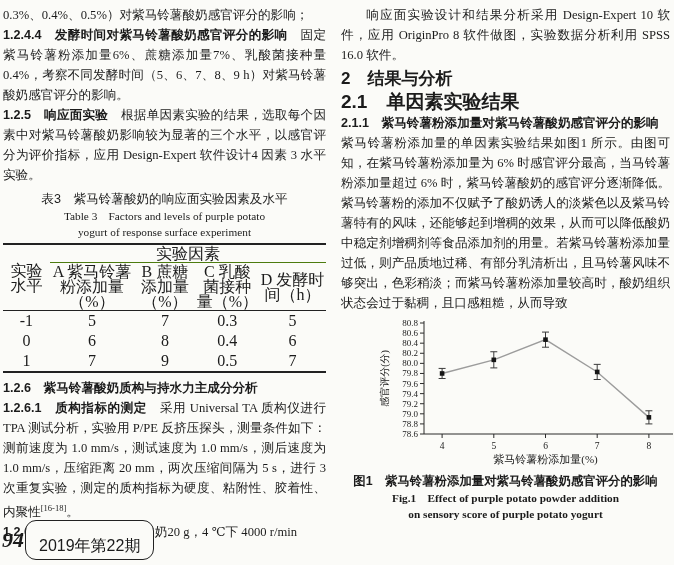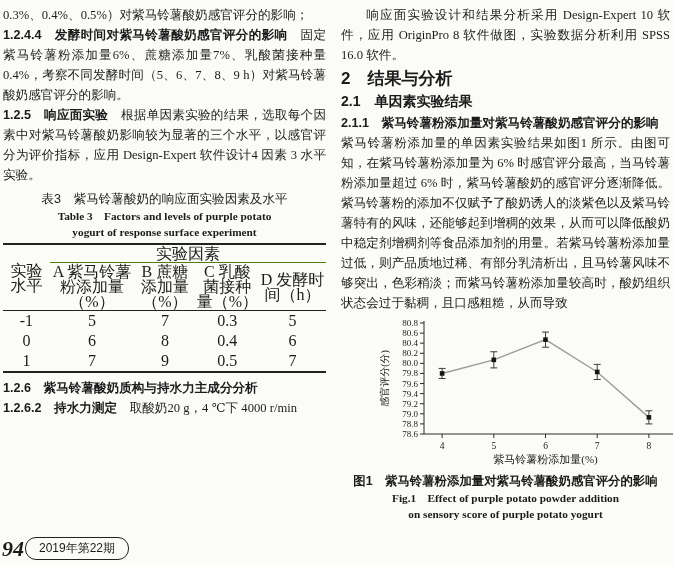--- a/index.html
+++ b/index.html
@@ -11,45 +11,45 @@
   .page{display:flex;gap:15px;padding:5px 4px 0 3px;box-sizing:border-box;}
   .col{width:323px;}
   .col.right{width:329px;}
   p.body{margin:0;font-size:12.6px;line-height:20px;text-align:justify;}
   p.indent{text-indent:2em;}
   .lead{font-family:"Liberation Sans","DejaVu Sans",sans-serif;font-weight:700;}
   sup{font-size:8.5px;}
   
   .tcap-zh{margin:5px 0 0;text-align:center;font-size:12.6px;font-weight:400;
     font-family:"Liberation Sans","DejaVu Sans",sans-serif;line-height:18px;}
-  .tcap-en{margin:0;text-align:center;font-size:11.3px;font-weight:700;line-height:16px;}
+  .tcap-en{margin:0;text-align:center;font-size:11.3px;font-weight:400;line-height:16px;}
   table.factors{width:100%;border-collapse:collapse;margin:3px 0 5px;
     font-size:16px;text-align:center;
     border-top:2px solid #222;border-bottom:2px solid #222;}
   table.factors th{font-weight:400;padding:1px 1px;line-height:15px;vertical-align:middle;}
   table.factors td{padding:2px 0;line-height:16px;}
   th.group{border-bottom:1px solid #4d7c0f;}
   tr.colhdrs th{border-bottom:1px solid #222;}
   th.rowhdr{border-bottom:1px solid #222;}
   
   .h2{margin:3px 0 2px;font-size:17px;font-weight:700;
       font-family:"Liberation Sans","DejaVu Sans",sans-serif;line-height:22px;}
-  .h3{margin:0 0 2px;font-size:14px;font-weight:700;
+  .h3{margin:0 0 2px;font-size:19px;font-weight:700;
       font-family:"Liberation Sans","DejaVu Sans",sans-serif;line-height:19px;}
   
   .figure{margin-top:3px;text-align:center;}
   .figure svg{display:block;margin:0 auto 0 36px;}
   .fcap-zh{margin:4px 0 0;text-align:center;font-size:12.4px;font-weight:700;
     font-family:"Liberation Sans","DejaVu Sans",sans-serif;line-height:18px;}
   .fcap-en{margin:0;text-align:center;font-size:11.3px;font-weight:700;line-height:16px;}
   
   .footer{position:absolute;left:2px;bottom:5px;display:flex;align-items:center;margin-top:48px;}
   .pagenum{font-weight:700;font-style:italic;font-size:22px;line-height:22px;}
-  .issue-badge{border:1.6px solid #222;border-radius:11px;padding:2px 13px 2px;
-    font-size:12px;margin-left:1px;background:#fbfbf8;
+  .issue-badge{border:1.6px solid #222;border-radius:11px;padding:15px 13px 2px;
+    font-size:16px;margin-left:1px;background:#fbfbf8;
     font-family:"Liberation Sans","DejaVu Sans",sans-serif;}
 </style>
 </head>
 <body>
 
 <div class="page">
 
   <div class="col left">
     <p class="body">0.3%、0.4%、0.5%）对紫马铃薯酸奶感官评分的影响；</p>
 
@@ -93,20 +93,21 @@
             <td>7</td>
             <td>9</td>
             <td>0.5</td>
             <td>7</td>
           </tr>
         </tbody>
     </table>
 
     <p class="body"><span class="lead">1.2.6　紫马铃薯酸奶质构与持水力主成分分析</span></p>
 
+    <p class="body"><span class="lead">1.2.6.1　质构指标的测定</span><span>　采用 Universal TA 质构仪进行 TPA 测试分析，实验用 P/PE 反挤压探头，测量条件如下：测前速度为 1.0 mm/s，测试速度为 1.0 mm/s，测后速度为 1.0 mm/s，压缩距离 20 mm，两次压缩间隔为 5 s，进行 3 次重复实验，测定的质构指标为硬度、粘附性、胶着性、内聚性</span><sup>[16-18]</sup><span>。</span></p>
 
     <p class="body"><span class="lead">1.2.6.2　持水力测定</span><span>　取酸奶20 g，4 ℃下 4000 r/min</span></p>
   </div>
 
   <div class="col right">
     <p class="body indent">响应面实验设计和结果分析采用 Design-Expert 10 软件，应用 OriginPro 8 软件做图，实验数据分析利用 SPSS 16.0 软件。</p>
 
     <p class="h2">2　结果与分析</p>
     <p class="h3">2.1　单因素实验结果</p>
 

